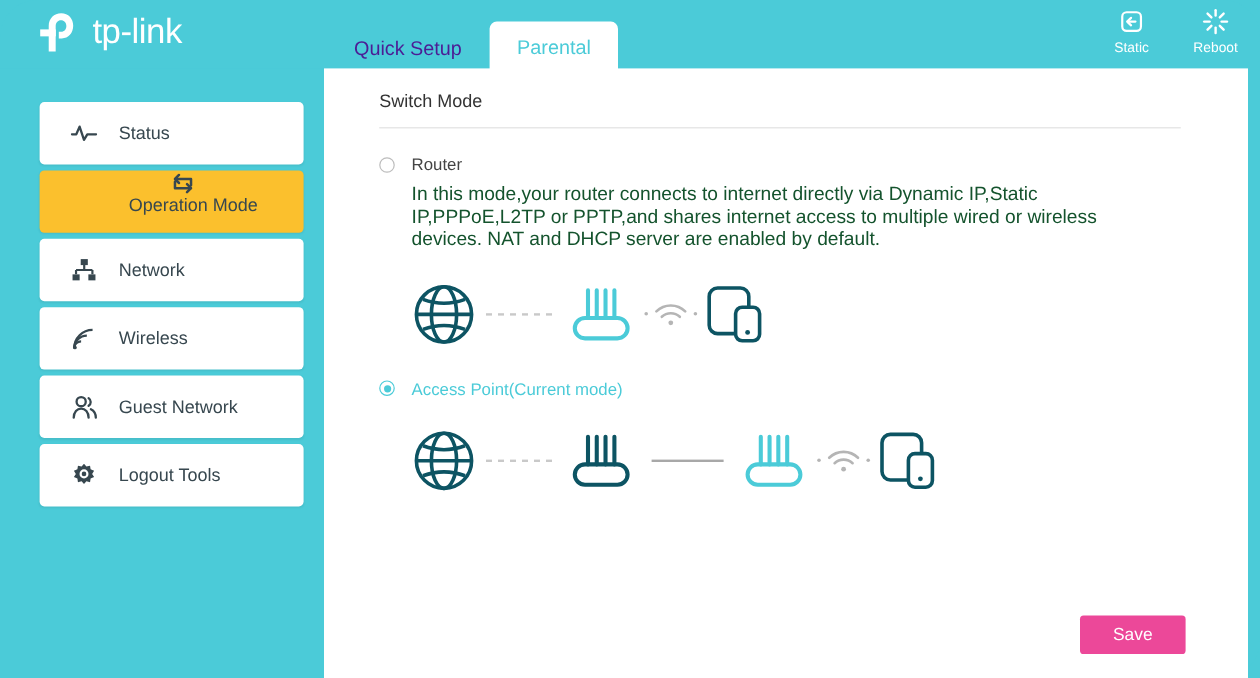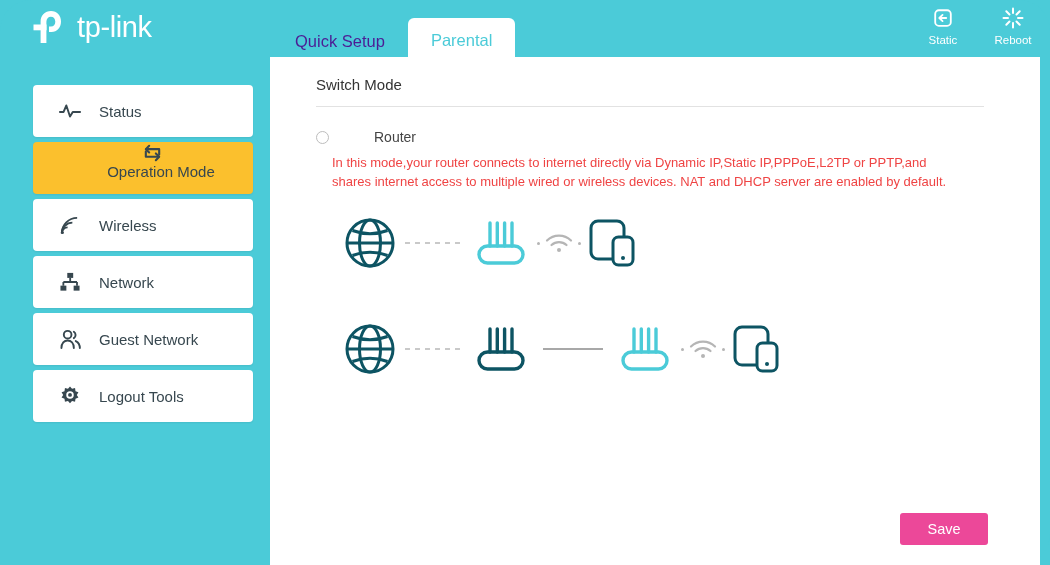--- a/index.html
+++ b/index.html
@@ -47,36 +47,36 @@
   .content {
     position: absolute; left: 270px; top: 57px; width: 770px; height: 508px;
     background: #ffffff;
   }
   .inner { position: absolute; left: 46px; top: 0; width: 672px; }
 
   .page-title { font-size: 15px; color: #333333; padding-top: 19px; padding-bottom: 13px; }
   .divider { height: 1px; background: #E2E2E2; width: 668px; }
 
   .mode-block { padding-top: 22px; }
-  .mode-head { display: flex; align-items: center; cursor: pointer; gap: 31px; }
+  .mode-head { display: flex; align-items: center; cursor: pointer; }
   .radio {
     width: 13px; height: 13px; border-radius: 50%; border: 1px solid #BDBDBD;
     background: #fff; position: relative; flex: none;
   }
   .radio.checked { border-color: #4BCBD8; }
   .radio.checked::after {
     content: ""; position: absolute; left: 2.5px; top: 2.5px;
     width: 6px; height: 6px; border-radius: 50%; background: #4BCBD8;
   }
   .mode-label { font-size: 14px; color: #444444; margin-left: 14px; }
   .mode-label.current { color: #4BCBD8; }
 
   .mode-desc {
-    font-size: 13px; color: #ef4444; line-height: 18.5px;
-    margin-left: 16px; margin-top: 9px; width: 630px;
+    font-size: 16px; color: #14532d; line-height: 18.5px;
+    margin-left: 27px; margin-top: 9px; width: 630px;
   }
 
   .diagram { display: flex; align-items: center; margin-left: 27px; margin-top: 20px; height: 64px; }
   .dotted-link { width: 58px; height: 2px; margin: 0 8px;
     background-image: linear-gradient(to right, #C9C9C9 0 5px, transparent 5px 10px);
     background-size: 10px 2px; background-repeat: repeat-x; }
   .solid-link { width: 60px; height: 2px; background: #A8A8A8; margin: 0 12px; }
   .wifi-link { display: flex; align-items: center; gap: 4px; margin: 0 6px; }
   .wifi-dot { width: 3px; height: 3px; border-radius: 50%; background: #B5B5B5; }
   .node { display: flex; align-items: center; justify-content: center; }
@@ -158,40 +158,40 @@
               <polyline points="8.5,4 5,7.5 8.5,11"></polyline>
             <path d="M18.5 15.5 L5 15.5 L5 10"></path>
               <polyline points="15.5,19 19,15.5 15.5,12"></polyline>
           </svg>
         </span>
         <span class="menu-label">Operation Mode</span>
       </div>
 
       <div class="menu-item">
         <span class="menu-icon">
+          <svg width="22" height="20" viewBox="0 0 24 22">
+            <rect x="9" y="1" width="6.5" height="5.5" fill="#37474F"></rect>
+            <rect x="1.5" y="15" width="6.5" height="5.5" fill="#37474F"></rect>
+            <rect x="16" y="15" width="6.5" height="5.5" fill="#37474F"></rect>
+            <path d="M12.2 6.5 L12.2 11 M4.7 11 L19.7 11 M4.7 11 L4.7 15 M19.7 11 L19.7 15" stroke="#37474F" stroke-width="2" fill="none"></path>
+          </svg>
+        </span>
+        <span class="menu-label">Network</span>
+      </div>
+
+      <div class="menu-item">
+        <span class="menu-icon">
           <svg width="21" height="21" viewBox="0 0 22 22" fill="none" stroke="#37474F" stroke-width="2">
             <path d="M3 19 A16 16 0 0 1 19 3"></path>
             <path d="M3 19 A11 11 0 0 1 14 8"></path>
             <path d="M3 19 A6 6 0 0 1 9 13"></path>
             <circle cx="3.6" cy="18.4" r="1.6" fill="#37474F" stroke="none"></circle>
           </svg>
         </span>
         <span class="menu-label">Wireless</span>
-      </div>
-
-      <div class="menu-item">
-        <span class="menu-icon">
-          <svg width="22" height="20" viewBox="0 0 24 22">
-            <rect x="9" y="1" width="6.5" height="5.5" fill="#37474F"></rect>
-            <rect x="1.5" y="15" width="6.5" height="5.5" fill="#37474F"></rect>
-            <rect x="16" y="15" width="6.5" height="5.5" fill="#37474F"></rect>
-            <path d="M12.2 6.5 L12.2 11 M4.7 11 L19.7 11 M4.7 11 L4.7 15 M19.7 11 L19.7 15" stroke="#37474F" stroke-width="2" fill="none"></path>
-          </svg>
-        </span>
-        <span class="menu-label">Network</span>
       </div>
 
       <div class="menu-item">
         <span class="menu-icon">
           <svg width="23" height="21" viewBox="0 0 24 22" fill="none" stroke="#37474F" stroke-width="2" stroke-linecap="round">
             <circle cx="9" cy="6" r="4"></circle>
             <path d="M2.5 20 C2.5 14.8 5.5 12 9 12 C12.5 12 15.5 14.8 15.5 20"></path>
             <path d="M15.5 2.9 A4 4 0 0 1 15.5 9.6"></path>
             <path d="M17.5 12.6 C20 13.8 21.8 16.4 21.8 20"></path>
           </svg>
@@ -259,20 +259,24 @@
             <svg width="52" height="56" viewBox="0 0 52 56" fill="none" stroke="#0D5463" stroke-width="3">
               <rect x="4" y="6" width="33" height="38" rx="7"></rect>
               <rect x="26" y="22" width="20" height="28" rx="5.5" fill="#ffffff"></rect>
               <circle cx="36" cy="43" r="2" fill="#0D5463" stroke="none"></circle>
             </svg>
           </span>
         </div>
       </div>
 
       <div class="mode-block">
+        <div class="mode-head">
+          <span class="radio checked"></span>
+          <span class="mode-label current">Access Point(Current mode)</span>
+        </div>
 
         <div class="diagram">
           <span class="node">
             <svg width="54" height="54" viewBox="0 0 54 54" fill="none" stroke="#0D5463" stroke-width="3">
               <circle cx="27" cy="27" r="23"></circle>
               <ellipse cx="27" cy="27" rx="10.5" ry="23"></ellipse>
               <line x1="4" y1="27" x2="50" y2="27"></line>
               <path d="M9.5 14.5 Q27 21 44.5 14.5"></path>
               <path d="M9.5 39.5 Q27 33 44.5 39.5"></path>
             </svg>

